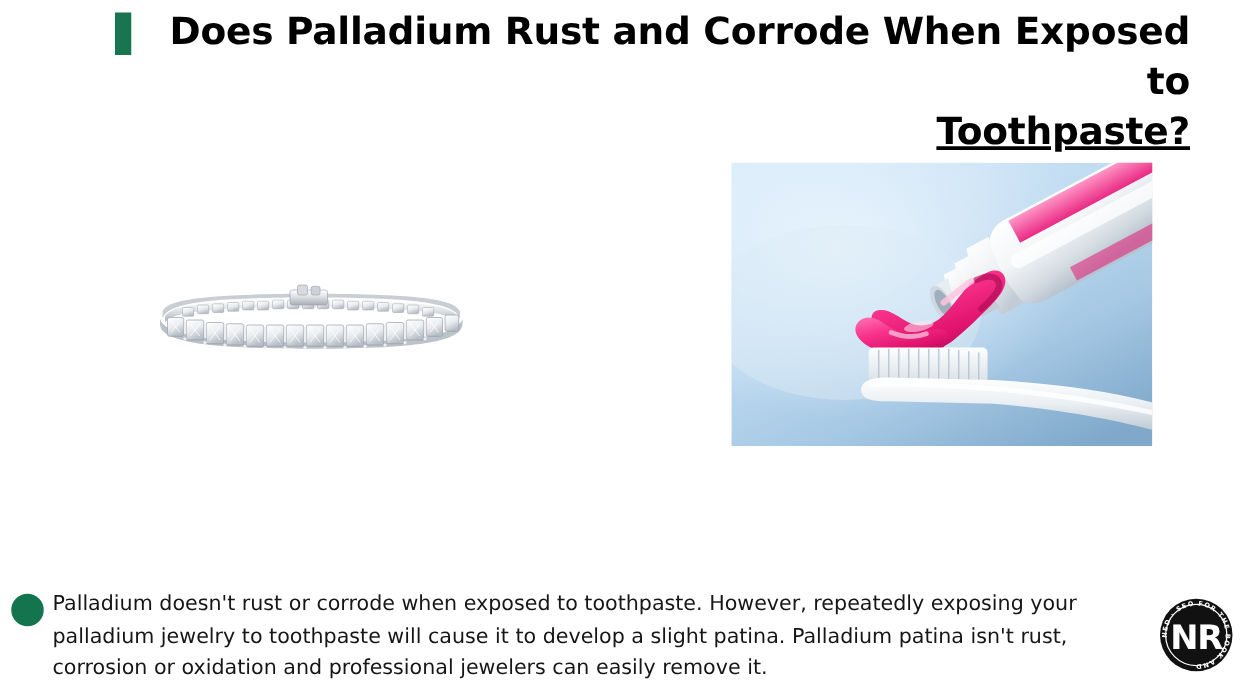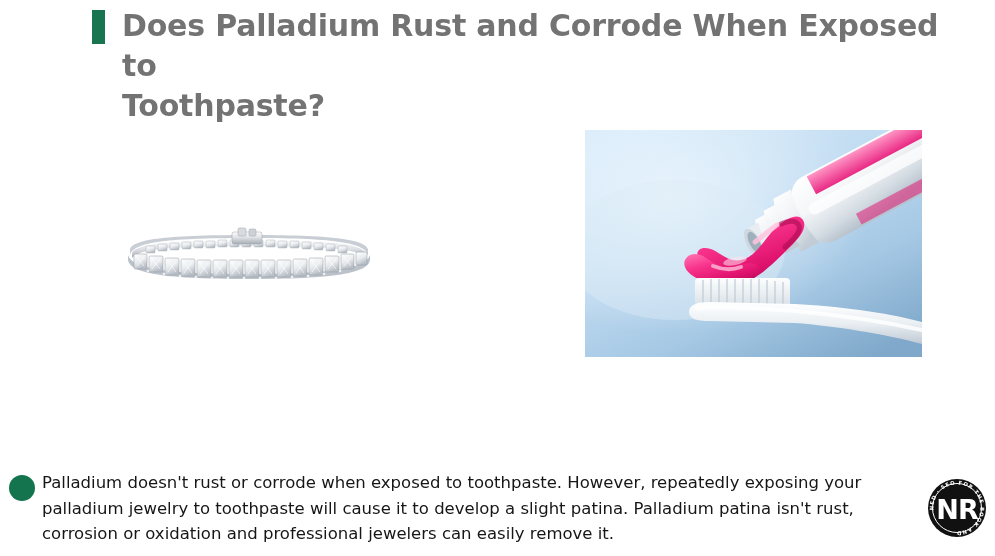--- a/index.html
+++ b/index.html
@@ -31,26 +31,26 @@
     height: 34px;
     background: #18754f;
   }
   #page-title {
     margin: 0;
     padding: 0 0 0 30px;
     font-family: "DejaVu Sans", "Liberation Sans", sans-serif;
     font-size: 30px;
     font-weight: bold;
     line-height: 1.33;
-    color: #737373;
-    text-align: left;
+    color: #000000;
+    text-align: right;
     letter-spacing: -0.2px;
   }
   #page-title .title-line-1 { display: block; }
-  #page-title .title-line-2 { display: block; }
+  #page-title .title-line-2 { display: block; text-decoration: underline; }
 
   
   #bracelet-figure {
     position: absolute;
     left: 120px;
     top: 222px;
     width: 258px;
     height: 74px;
   }
   #bracelet-figure svg { display: block; width: 100%; height: 100%; }

